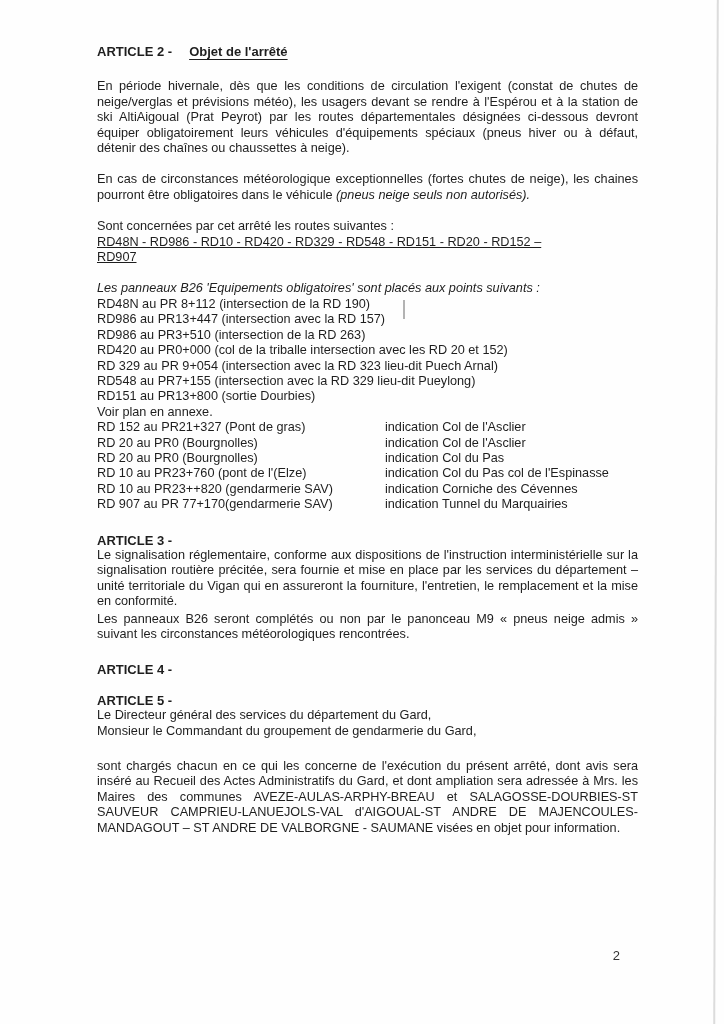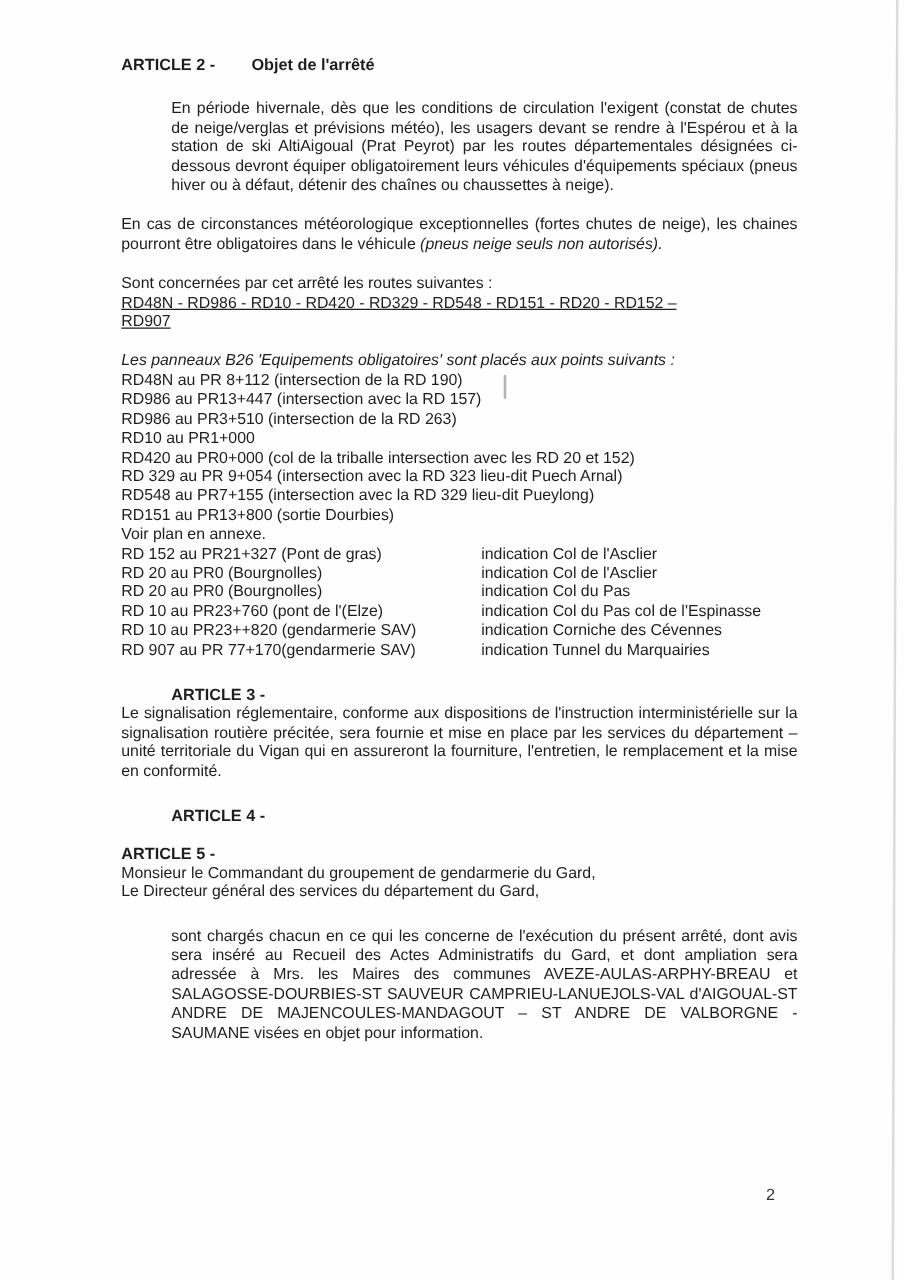--- a/index.html
+++ b/index.html
@@ -19,26 +19,27 @@
     top: 44px;
     left: 97px;
     width: 541px;
   }
   .article-heading {
     font-weight: bold;
     font-size: 13px;
     margin: 0;
   }
   .heading-title {
+    text-decoration: underline;
     text-underline-offset: 3px;
-    margin-left: 29px;
+    margin-left: 17px;
   }
   p { margin: 0; }
   .justified { text-align: justify; }
-  .mt-20 { margin-top: 20px; margin-left: 40px; }
+  .mt-20 { margin-top: 20px; }
   .mt-16 { margin-top: 16px; }
   .mt-15 { margin-top: 15px; }
   .mt-8  { margin-top: 8px;  }
   .mt-2  { margin-top: 2px;  }
   .italic { font-style: italic; }
   .bold { font-weight: normal; }
   .prewrap { white-space: pre-line; text-decoration: underline; }
   .c14-table {
     display: grid;
     grid-template-columns: 288px 1fr;
@@ -91,21 +92,20 @@
 
     <p class="mt-16">Sont concernées par cet arrêté les routes suivantes :</p>
     <p class="prewrap">RD48N - RD986 - RD10 - RD420 - RD329 - RD548 - RD151 - RD20 - RD152 –
 RD907</p>
 
     <p class="italic mt-16">Les panneaux B26 'Equipements obligatoires' sont placés aux points suivants :</p>
     <div>
       <p>RD48N au PR 8+112 (intersection de la RD 190)</p>
       <p>RD986 au PR13+447 (intersection avec la RD 157)</p>
       <p>RD986 au PR3+510 (intersection de la RD 263)</p>
-      <p>RD10 au PR1+000</p>
       <p>RD420 au PR0+000 (col de la triballe intersection avec les RD 20 et 152)</p>
       <p>RD 329 au PR 9+054 (intersection avec la RD 323 lieu-dit Puech Arnal)</p>
       <p>RD548 au PR7+155 (intersection avec la RD 329 lieu-dit Pueylong)</p>
       <p>RD151 au PR13+800 (sortie Dourbies)</p>
     </div>
 
     <p>Voir plan en annexe.</p>
 
     <div class="c14-table">
       <span>RD 152 au PR21+327 (Pont de gras)</span>
@@ -117,26 +117,27 @@
       <span>RD 10 au PR23+760 (pont de l'(Elze)</span>
       <span>indication Col du Pas col de l'Espinasse</span>
       <span>RD 10 au PR23++820 (gendarmerie SAV)</span>
       <span>indication Corniche des Cévennes</span>
       <span>RD 907 au PR 77+170(gendarmerie SAV)</span>
       <span>indication Tunnel du Marquairies</span>
     </div>
 
     <p class="article-heading mt-20">ARTICLE 3 -</p>
     <p class="justified">Le signalisation réglementaire, conforme aux dispositions de l'instruction interministérielle sur la signalisation routière précitée, sera fournie et mise en place par les services du département – unité territoriale du Vigan qui en assureront la fourniture, l'entretien, le remplacement et la mise en conformité.</p>
+    <p class="justified mt-2">Les panneaux B26 seront complétés ou non par le panonceau M9 « pneus neige admis » suivant les circonstances météorologiques rencontrées.</p>
 
     <p class="article-heading mt-20">ARTICLE 4 -</p>
 
     <p class="article-heading mt-15">ARTICLE 5 -</p>
+    <p>Le Directeur général des services du département du Gard,</p>
     <p>Monsieur le Commandant du groupement de gendarmerie du Gard,</p>
-    <p>Le Directeur général des services du département du Gard,</p>
 
     <p class="justified mt-20">
       <span>sont chargés chacun en ce qui les concerne de l'exécution du présent arrêté, dont avis sera inséré au Recueil des Actes Administratifs du Gard, et dont ampliation sera adressée à </span><span class="bold">Mrs. les Maires des communes AVEZE-AULAS-ARPHY-BREAU et SALAGOSSE-DOURBIES-ST SAUVEUR CAMPRIEU-LANUEJOLS-VAL d'AIGOUAL-ST ANDRE DE MAJENCOULES-MANDAGOUT – ST ANDRE DE VALBORGNE - SAUMANE</span><span> visées en objet pour information.</span>
     </p>
 
   </div>
 
   <div class="page-number">2</div>
 </div>
 

